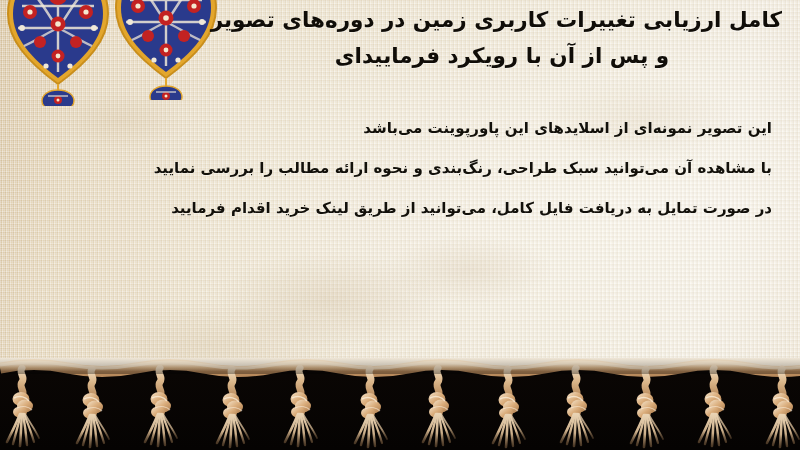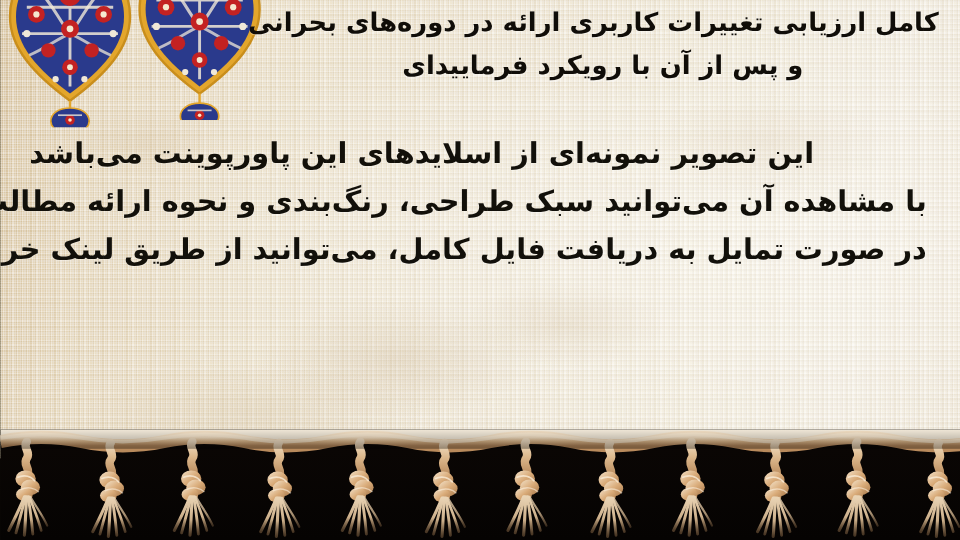--- a/index.html
+++ b/index.html
@@ -56,22 +56,22 @@
     position:absolute;right:18px;top:2px;width:560px;
     text-align:center;color:#100d08;
     font-size:21.5px;line-height:36px;font-weight:700;
     letter-spacing:0;
     text-shadow:0 1px 0 rgba(255,255,255,.35);
   }
   .title div{white-space:nowrap;}
 
   .body-text{
     position:absolute;right:28px;top:108px;width:748px;
-    color:#12100a;text-align:left;
-    font-size:24px;line-height:40px;font-weight:700;
+    color:#12100a;text-align:right;
+    font-size:15px;line-height:40px;font-weight:700;
     text-shadow:0 1px 0 rgba(255,255,255,.30);
   }
   .body-text div{white-space:nowrap;}
 
   
   .ornaments{position:absolute;left:0;top:0;width:260px;height:110px;}
   .orn{position:absolute;top:-34px;width:112px;height:140px;}
   .orn.a{left:2px;}
   .orn.b{left:110px;top:-40px;}
 
@@ -158,21 +158,21 @@
           <use href="#pend"></use>
         </g>
       <g transform="translate(56,172) scale(.34)">
           <use href="#pend"></use>
         </g>
     </svg>
   </div>
 
   <div class="text-layer">
     <div class="title">
-      <div>کامل ارزیابی تغییرات کاربری ارائه در دوره‌های بحرانی</div>
+      <div>کامل ارزیابی تغییرات کاربری زمین در دوره‌های تصویر</div>
       <div>و پس از آن با رویکرد فرمایید‌ای</div>
     </div>
 
     <div class="body-text">
       <div>این تصویر نمونه‌ای از اسلایدهای این پاورپوینت می‌باشد</div>
       <div>با مشاهده آن می‌توانید سبک طراحی، رنگ‌بندی و نحوه ارائه مطالب را بررسی نمایید</div>
       <div>در صورت تمایل به دریافت فایل کامل، می‌توانید از طریق لینک خرید اقدام فرمایید</div>
     </div>
   </div>
 

